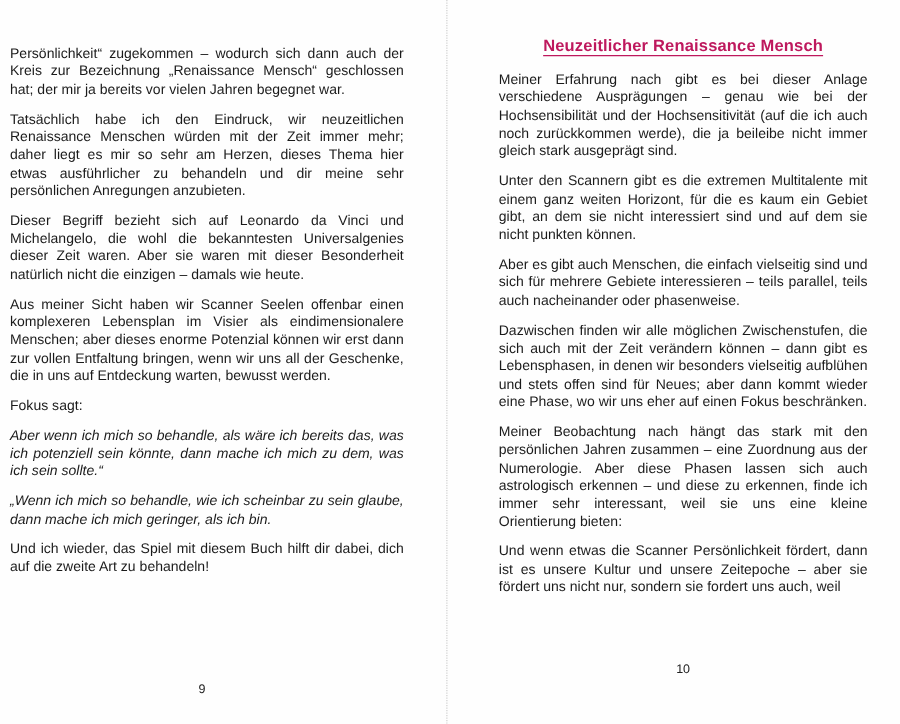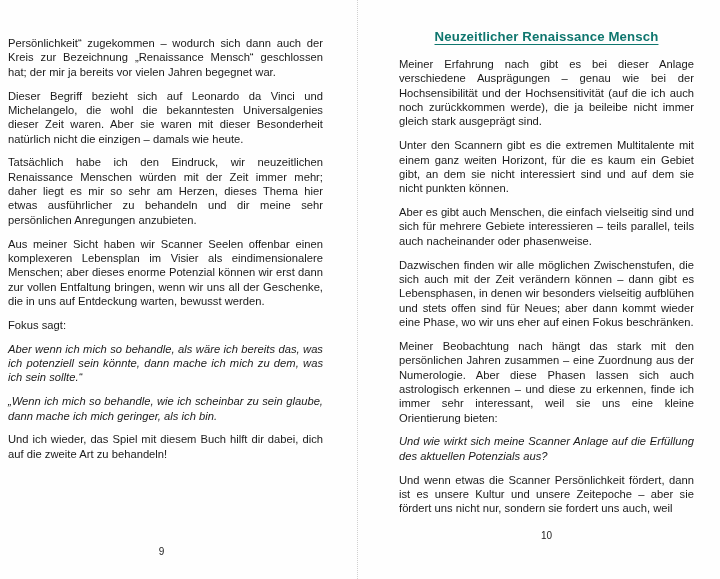--- a/index.html
+++ b/index.html
@@ -45,21 +45,21 @@
   }
   .page-heading {
     font-size: 13.2px;
     font-weight: bold;
     text-align: center;
     text-decoration: underline;
     text-underline-offset: 2.5px;
     letter-spacing: 0.15px;
     margin: 0 0 12px 0;
     line-height: 16px;
-    color: #0f766e;
+    color: #be185d;
   }
   p.para {
     margin: 0 0 9.5px 0;
     font-size: 11.2px;
     line-height: 14.35px;
     text-align: justify;
     text-justify: inter-word;
     hyphens: manual;
     color: #1a1a1a;
     letter-spacing: 0.02px;
@@ -85,37 +85,36 @@
     top: 530px;
   }
 </style>
 </head>
 <body>
 
 <div class="spread">
 
   <div class="page page-left">
     <p class="para">Persönlichkeit“ zugekommen – wodurch sich dann auch der Kreis zur Bezeichnung „Renaissance Mensch“ geschlossen hat; der mir ja bereits vor vielen Jahren begegnet war.</p>
+    <p class="para">Tatsächlich habe ich den Eindruck, wir neuzeitlichen Renaissance Menschen würden mit der Zeit immer mehr; daher liegt es mir so sehr am Herzen, dieses Thema hier etwas ausführlicher zu behandeln und dir meine sehr persönlichen Anregungen anzubieten.</p>
     <p class="para">Dieser Begriff bezieht sich auf Leonardo da Vinci und Michelangelo, die wohl die bekanntesten Universalgenies dieser Zeit waren. Aber sie waren mit dieser Besonderheit natürlich nicht die einzigen – damals wie heute.</p>
-    <p class="para">Tatsächlich habe ich den Eindruck, wir neuzeitlichen Renaissance Menschen würden mit der Zeit immer mehr; daher liegt es mir so sehr am Herzen, dieses Thema hier etwas ausführlicher zu behandeln und dir meine sehr persönlichen Anregungen anzubieten.</p>
     <p class="para">Aus meiner Sicht haben wir Scanner Seelen offenbar einen komplexeren Lebensplan im Visier als eindimensionalere Menschen; aber dieses enorme Potenzial können wir erst dann zur vollen Entfaltung bringen, wenn wir uns all der Geschenke, die in uns auf Entdeckung warten, bewusst werden.</p>
     <p class="para">Fokus sagt:</p>
     <p class="para italic">Aber wenn ich mich so behandle, als wäre ich bereits das, was ich potenziell sein könnte, dann mache ich mich zu dem, was ich sein sollte.“</p>
     <p class="para italic">„Wenn ich mich so behandle, wie ich scheinbar zu sein glaube, dann mache ich mich geringer, als ich bin.</p>
     <p class="para">Und ich wieder, das Spiel mit diesem Buch hilft dir dabei, dich auf die zweite Art zu behandeln!</p>
     <div class="folio folio-left">9</div>
   </div>
 
   <div class="gutter"></div>
 
   <div class="page page-right">
     <h1 class="page-heading">Neuzeitlicher Renaissance Mensch</h1>
     <p class="para">Meiner Erfahrung nach gibt es bei dieser Anlage verschiedene Ausprägungen – genau wie bei der Hochsensibilität und der Hochsensitivität (auf die ich auch noch zurückkommen werde), die ja beileibe nicht immer gleich stark ausgeprägt sind.</p>
     <p class="para">Unter den Scannern gibt es die extremen Multitalente mit einem ganz weiten Horizont, für die es kaum ein Gebiet gibt, an dem sie nicht interessiert sind und auf dem sie nicht punkten können.</p>
     <p class="para">Aber es gibt auch Menschen, die einfach vielseitig sind und sich für mehrere Gebiete interessieren – teils parallel, teils auch nacheinander oder phasenweise.</p>
     <p class="para">Dazwischen finden wir alle möglichen Zwischenstufen, die sich auch mit der Zeit verändern können – dann gibt es Lebensphasen, in denen wir besonders vielseitig aufblühen und stets offen sind für Neues; aber dann kommt wieder eine Phase, wo wir uns eher auf einen Fokus beschränken.</p>
     <p class="para">Meiner Beobachtung nach hängt das stark mit den persönlichen Jahren zusammen – eine Zuordnung aus der Numerologie. Aber diese Phasen lassen sich auch astrologisch erkennen – und diese zu erkennen, finde ich immer sehr interessant, weil sie uns eine kleine Orientierung bieten:</p>
-    <p class="para italic">Und wie wirkt sich meine Scanner Anlage auf die Erfüllung des aktuellen Potenzials aus?</p>
     <p class="para">Und wenn etwas die Scanner Persönlichkeit fördert, dann ist es unsere Kultur und unsere Zeitepoche – aber sie fördert uns nicht nur, sondern sie fordert uns auch, weil</p>
     <div class="folio folio-right">10</div>
   </div>
 
 </div>
 
 </body></html>

